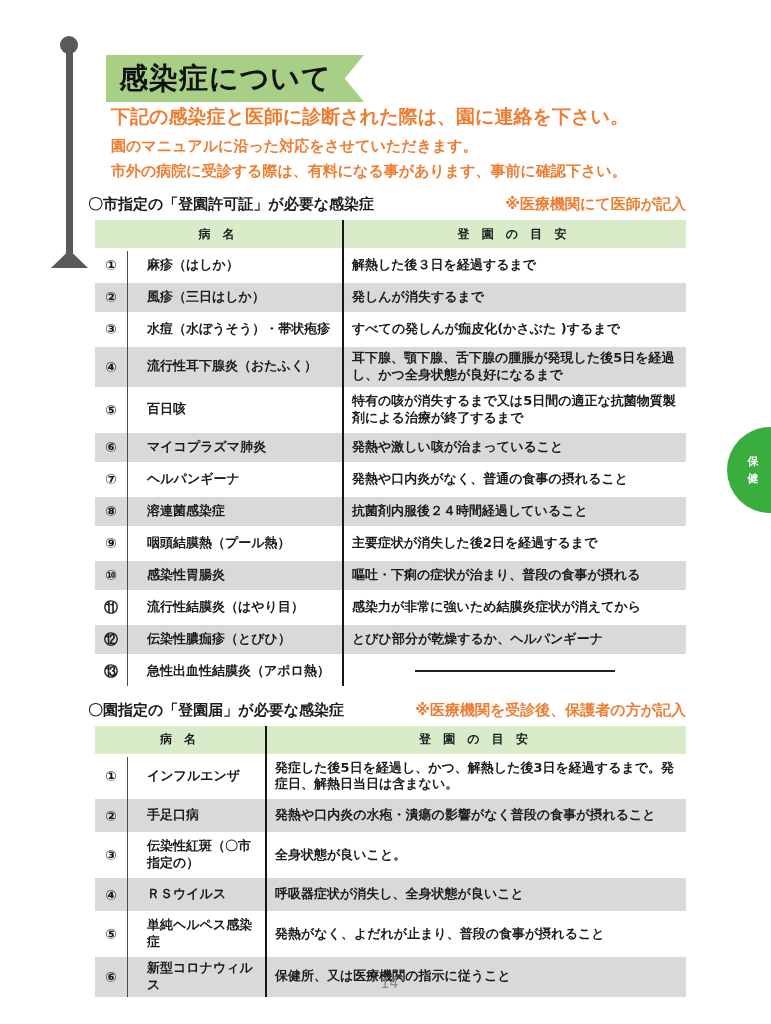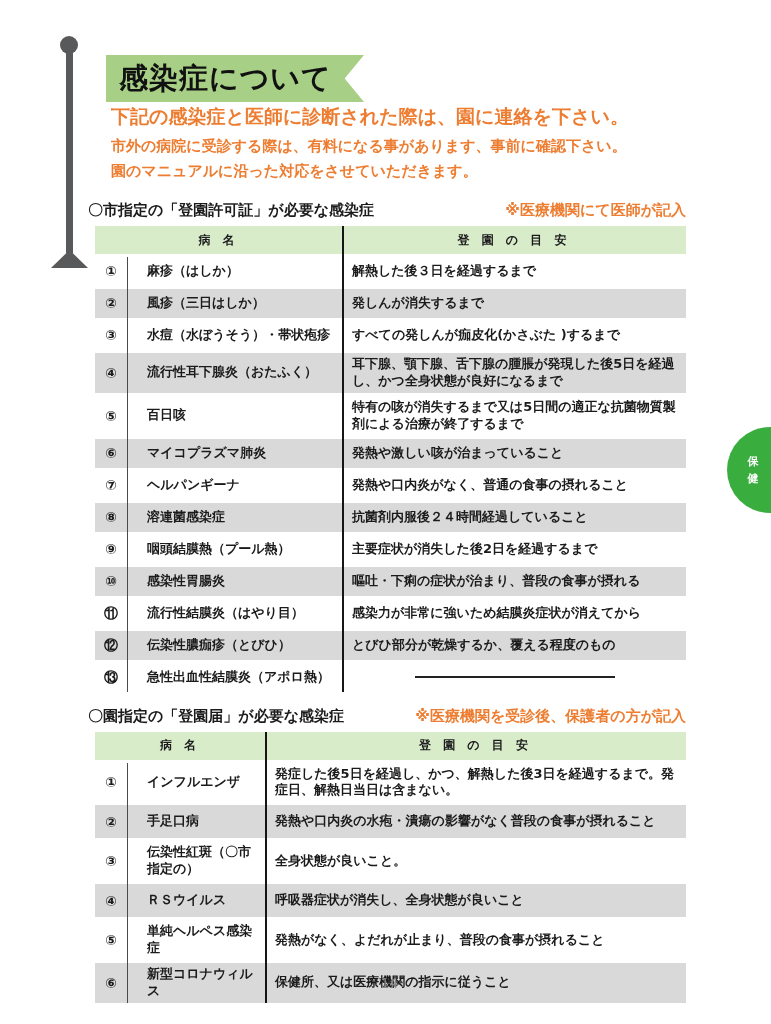--- a/index.html
+++ b/index.html
@@ -18,21 +18,21 @@
   .banner{position:absolute; left:88px; top:55px; width:258px; height:47px;
     background:#a7cf85; clip-path:polygon(0 0,100% 0,92.5% 50%,100% 100%,0 100%);margin-left:18px;}
   .banner h1{margin:0; padding-left:13px; font-size:29px; line-height:47px;
     font-weight:bold; letter-spacing:1px; color:#111;}
   
   .intro{position:absolute; left:111px; top:104px; width:600px;}
   .intro p{margin:0; color:#ed7d31; font-weight:bold;}
   .intro .big{font-size:19px; margin-bottom:7px;}
   .intro .small{font-size:15px; margin-bottom:6px;}
   
-  .content{position:absolute; left:88px; top:201px; width:598px;}
+  .content{position:absolute; left:88px; top:195px; width:598px;}
   .section-head{display:flex; justify-content:space-between; align-items:baseline;
     font-size:15px; font-weight:bold; margin-bottom:6px;}
   .section-head .note{color:#ed7d31;}
   .section-head.second{margin-top:15px;}
   .dtable{position:relative; margin-left:7px; width:591px;}
   .thead{display:flex; align-items:center; height:28px; margin-bottom:3px;
     background:#d8ecca; font-size:12px; font-weight:bold;}
   .th-name{flex:0 0 247px; text-align:center; letter-spacing:4px;}
   .t2 .th-name{flex:0 0 170px;}
   .th-guide{flex:1; text-align:center; letter-spacing:4px;}
@@ -66,22 +66,22 @@
   <div class="flag-knob"></div>
   <div class="flag-stem"></div>
   <div class="flag-base"></div>
 
   <div class="banner">
     <h1>感染症について</h1>
   </div>
 
   <div class="intro">
     <p class="big">下記の感染症と医師に診断された際は、園に連絡を下さい。</p>
+    <p class="small">園のマニュアルに沿った対応をさせていただきます。</p>
     <p class="small">市外の病院に受診する際は、有料になる事があります、事前に確認下さい。</p>
-    <p class="small">園のマニュアルに沿った対応をさせていただきます。</p>
   </div>
 
   <div class="content">
 
     <div class="section-head">
       <span>〇市指定の「登園許可証」が必要な感染症</span>
       <span class="note">※医療機関にて医師が記入</span>
     </div>
     <div class="dtable t1">
       <div class="thead">
@@ -140,21 +140,21 @@
             <div class="cell-guide">嘔吐・下痢の症状が治まり、普段の食事が摂れる</div>
           </div>
           <div class="row">
             <div class="cell-num">⑪</div>
             <div class="cell-name">流行性結膜炎（はやり目）</div>
             <div class="cell-guide">感染力が非常に強いため結膜炎症状が消えてから</div>
           </div>
           <div class="row alt">
             <div class="cell-num">⑫</div>
             <div class="cell-name">伝染性膿痂疹（とびひ）</div>
-            <div class="cell-guide">とびひ部分が乾燥するか、覆える程度のもの</div>
+            <div class="cell-guide">とびひ部分が乾燥するか、ヘルパンギーナ</div>
           </div>
           <div class="row">
             <div class="cell-num">⑬</div>
             <div class="cell-name">急性出血性結膜炎（アポロ熱）</div>
             <div class="cell-guide">
               <div class="dash"></div>
             </div>
           </div>
         </div>
       <div class="vline vline-main"></div>

